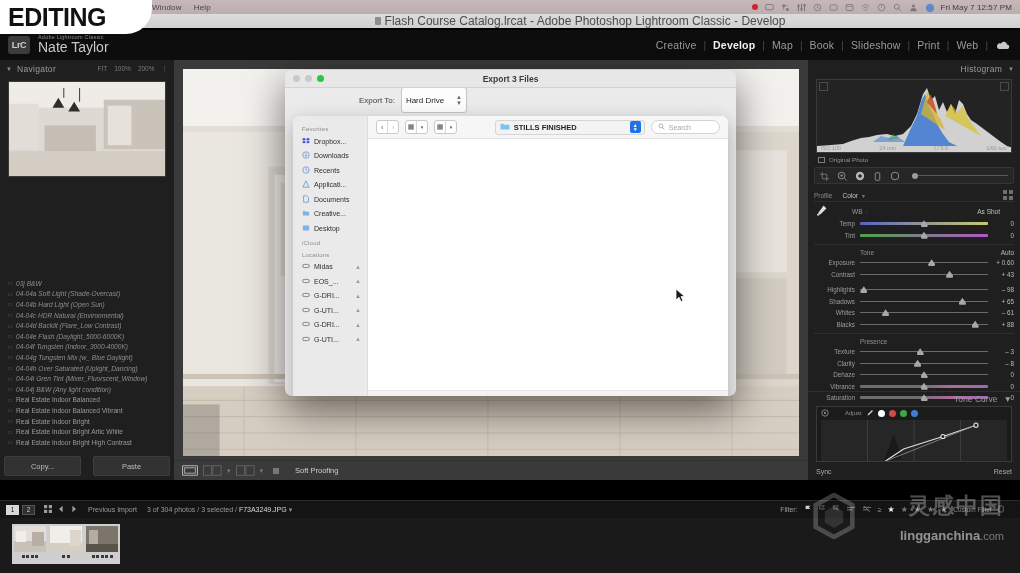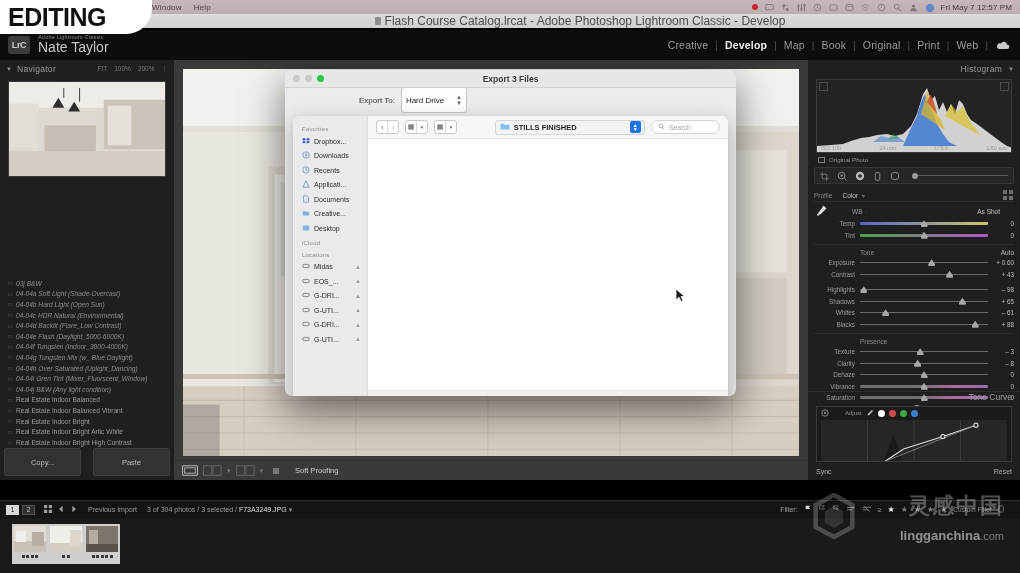--- a/index.html
+++ b/index.html
@@ -94,21 +94,21 @@
     overflow:hidden; padding-left: 4px;
   }
   .preset-row {
     display:flex; align-items:center; height: 10.6px; font-size:6.6px;
     color:#9a9a9a; white-space:nowrap;
   }
   .preset-row .ph { width:12px; color:#606060; font-size:5.5px; text-align:center; flex:none;}
   .preset-row.it .pn { font-style: italic; color:#8e8e8e; }
 
   .copy-paste {
-    position:absolute; left:4px; right:4px; bottom:4px; height:28px;
+    position:absolute; left:4px; right:4px; bottom:4px; height:20px;
     display:flex; gap:12px;
   }
   .cp-btn {
     flex:1; background:#323232; border:1px solid #3d3d3d; border-radius:2px;
     color:#bdbdbd; font-size:7.5px; display:flex; align-items:center; justify-content:center;
   }
 
   
   .photo-frame {
     position:absolute; left:9px; top:9px; right:9px; bottom:24px;
@@ -183,21 +183,20 @@
     display:flex; align-items:center; height:13px; font-size:6.5px; color:#8f8f8f;
     border-top:1px solid #2e2e2e; margin-top:3px; padding-top:2px;
   }
   .section-title .st-c { margin-left: 46px; }
   .section-title .st-r { margin-left:auto; color:#b9b9b9; }
 
   .tonecurve-head {
     position:absolute; left:0; right:0; bottom:75px; height:14px; display:flex;
     align-items:center; padding:0 8px; font-size:8.5px; color:#9b9b9b;
     border-top:1px solid #2e2e2e;
-    flex-direction:column;
   }
   .tonecurve-head .ttl { margin-left:auto; }
   .tc-box {
     position:absolute; left:8px; right:8px; bottom:18px; height:56px;
     background:#1b1b1b; border:1px solid #3a3a3a;
   }
   .tc-adjust { height:12px; display:flex; align-items:center; padding:0 4px; gap:4px; font-size:6px; color:#8f8f8f;}
   .tc-dot { width:7px;height:7px;border-radius:50%; display:inline-block;}
   .tc-graph { position:absolute; left:4px; right:4px; top:13px; bottom:2px; }
   .tc-footer {
@@ -431,21 +430,21 @@
     </div>
     <div class="modules">
       <span class="m">Creative</span>
       <span class="sep">|</span>
       <span class="m active">Develop</span>
       <span class="sep">|</span>
       <span class="m">Map</span>
       <span class="sep">|</span>
       <span class="m">Book</span>
       <span class="sep">|</span>
-      <span class="m">Original</span>
+      <span class="m">Slideshow</span>
       <span class="sep">|</span>
       <span class="m">Print</span>
       <span class="sep">|</span>
       <span class="m">Web</span>
       <span class="sep">|</span>
       <span class="cloud-ic">
         <svg viewBox="0 0 16 10" width="14" height="9">
             <path d="M3.5 9h9a2.6 2.6 0 00.2-5.2A3.8 3.8 0 005.6 2.6 2.9 2.9 0 003.5 9z" fill="#c9c9c9"></path>
           </svg>
       </span>

